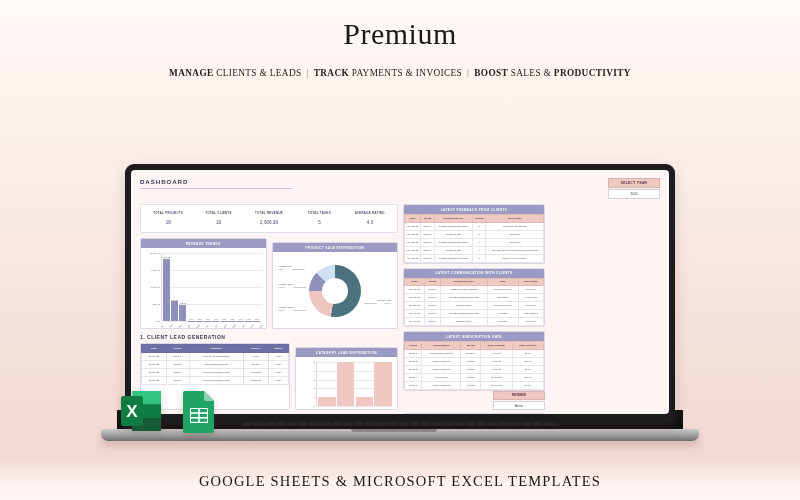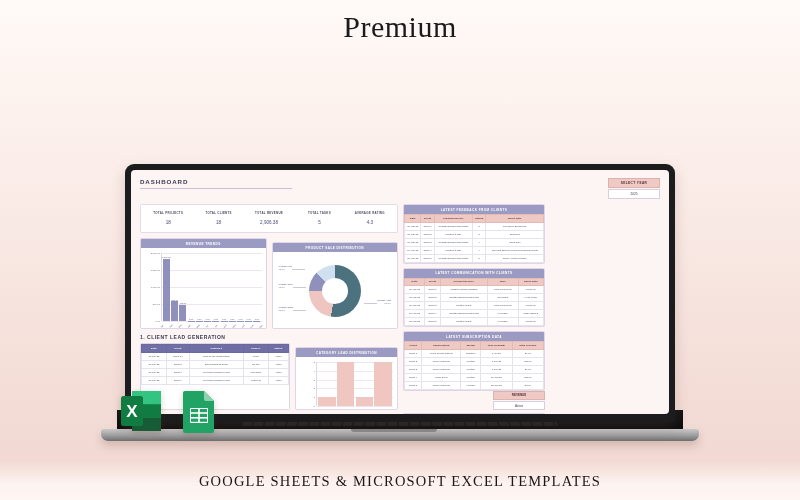--- a/index.html
+++ b/index.html
@@ -4,21 +4,21 @@
 <style>
   * { box-sizing: border-box; margin: 0; padding: 0; }
   body {
     width: 800px; height: 500px; overflow: hidden;
     font-family: "Liberation Sans", sans-serif;
     background: linear-gradient(180deg, #fffaf8 0%, #fdf3ef 18%, #f9e9e4 45%, #f4ddd7 78%, #f2d9d3 92%, #fdf4f1 97%, #fdf6f3 100%);
     position: relative;
   }
 
   
-  .hdr { text-align: center; padding-top: 11px; }
+  .hdr { text-align: center; padding-top: 18px; }
   .hdr-eyebrow {
     font-family: "Liberation Serif", serif;
     font-size: 30px; color: #1b1b1b; letter-spacing: .5px; line-height: 1.05;
   }
   .hdr-title {
     font-family: "Liberation Serif", serif;
     font-size: 47px; color: #111; letter-spacing: .5px; margin-top: 14px; line-height: 1.05;
   }
   .hdr-sub {
     font-family: "Liberation Serif", serif;
@@ -160,20 +160,23 @@
   .footer {
     position: absolute; left: 0; right: 0; bottom: 10px; text-align: center;
     font-family: "Liberation Serif", serif; font-size: 14.5px; color: #1d1717; letter-spacing: 1.2px;
   }
 </style>
 </head>
 <body>
 
 <div class="hdr">
   <div class="hdr-eyebrow">Premium</div>
+  <div class="hdr-sub">
+    <b>MANAGE</b><span> CLIENTS &amp; LEADS</span><span class="sep">|</span><b>TRACK</b><span> PAYMENTS &amp; INVOICES</span><span class="sep">|</span><b>BOOST</b><span> SALES &amp; </span><b>PRODUCTIVITY</b>
+  </div>
 </div>
 
 <div class="laptop">
   <div class="deck"></div>
   <div class="base"></div>
 
   <div class="lid">
    <div class="screen">
     <div class="db">
 

